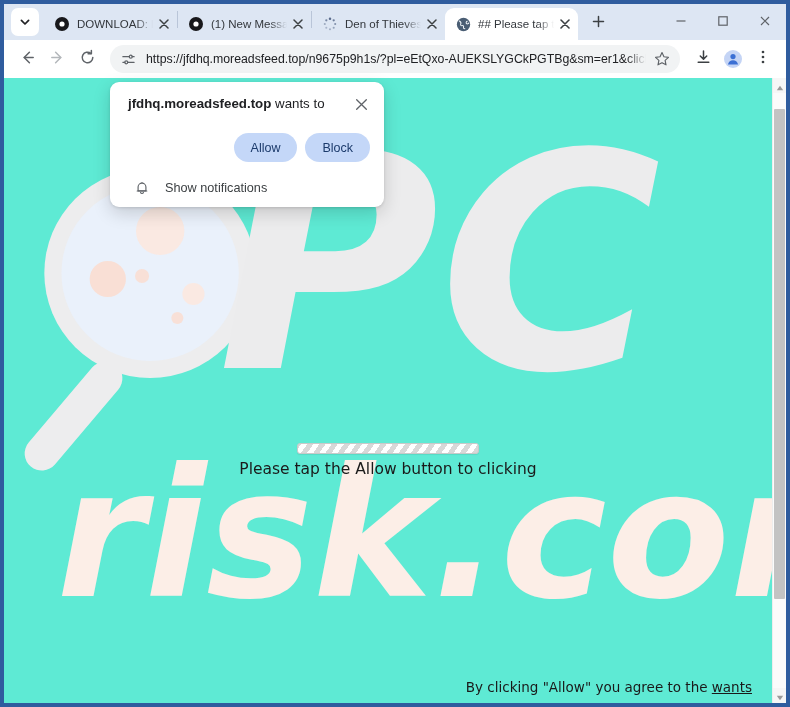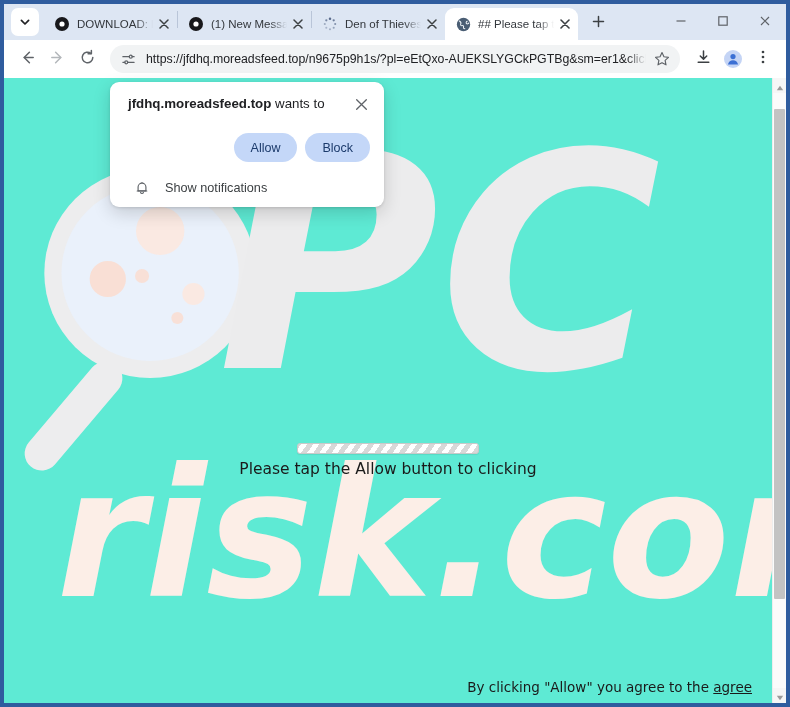--- a/index.html
+++ b/index.html
@@ -530,21 +530,21 @@
 
     <div id="content">
 
       <div id="progress-wrap">
         <div id="progress-bar"></div>
       </div>
 
       <div id="tap-message">Please tap the Allow button to clicking</div>
 
       <div id="terms-line">
-        <span>By clicking "Allow" you agree to the </span><a href="#">agree</a>
+        <span>By clicking "Allow" you agree to the </span><a href="#">wants</a>
       </div>
     </div>
 
     <div id="scrollbar">
       <div class="sb-arrow">
         <span>
           <svg width="8" height="6" viewBox="0 0 8 6">
               <path d="M4 0.8 L7.2 5.2 L0.8 5.2 Z" fill="#9a9a9a"></path>
             </svg>
         </span>

